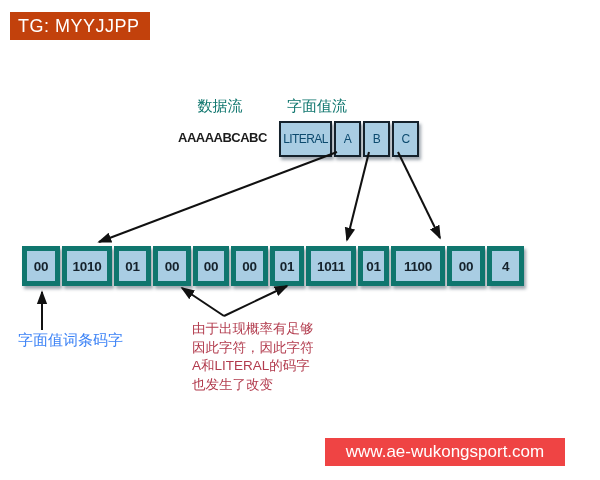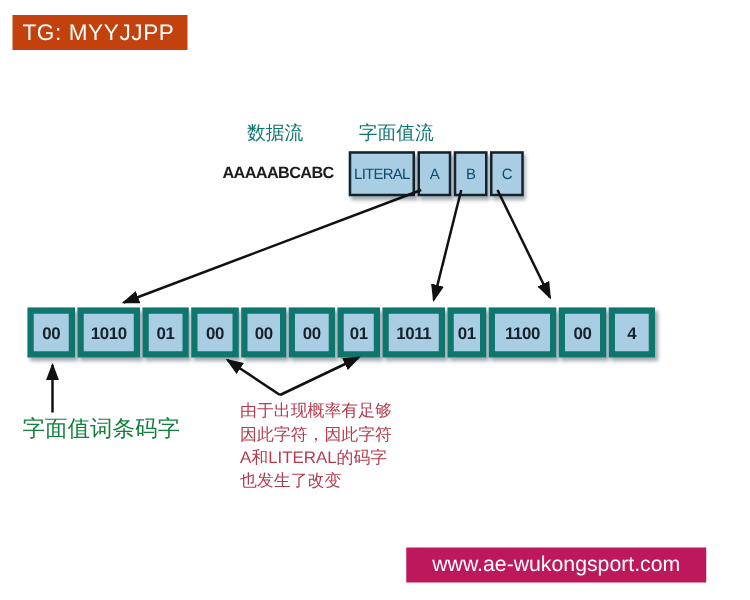--- a/index.html
+++ b/index.html
@@ -10,21 +10,21 @@
   }
   .abs{position:absolute;}
   
   .hdr-bar{
     left:10px;top:12px;width:140px;height:28px;background:#c2410c;
     color:#ffffff;font-size:18px;line-height:28px;padding-left:8px;
     box-sizing:border-box;letter-spacing:.5px;
   }
   
   .wm-bar{
-    left:325px;top:438px;width:240px;height:28px;background:#be185d;
+    left:325px;top:438px;width:240px;height:28px;background:#ef4444;
     color:#ffffff;font-size:17px;line-height:28px;text-align:center;
   }
   
   .zh-label{font-size:15px;color:#0f766e;text-align:center;}
   .ds-label{left:180px;top:97px;width:80px;}
   .ds-value{
     left:178px;top:130px;width:84px;text-align:center;
     font-size:13px;font-weight:bold;color:#1c1c1c;letter-spacing:-.5px;
   }
   .ls-label{left:282px;top:97px;width:70px;}
@@ -39,21 +39,21 @@
   .lit-w0{width:53px;} .lit-w1{width:27px;}
   
   .bit-row{left:22px;top:246px;display:flex;gap:2px;}
   .bit-cell{
     height:40px;box-sizing:border-box;border:5px solid #0f766e;
     background:#a9cde3;display:flex;align-items:center;justify-content:center;
     font-size:13.5px;font-weight:bold;color:#15222c;letter-spacing:-.3px;
     box-shadow:2px 3px 3px rgba(45,62,80,.45);
   }
   
-  .cw-label{left:18px;top:331px;font-size:18px;color:#15803d;}
+  .cw-label{left:18px;top:331px;font-size:15px;color:#3b82f6;}
   
   .note{
     left:192px;top:320px;width:170px;font-size:13.5px;line-height:18.5px;
     color:#b23b4d;white-space:pre-line;
   }
   .arrows{left:0;top:0;pointer-events:none;}
 </style>
 </head>
 <body>
 

